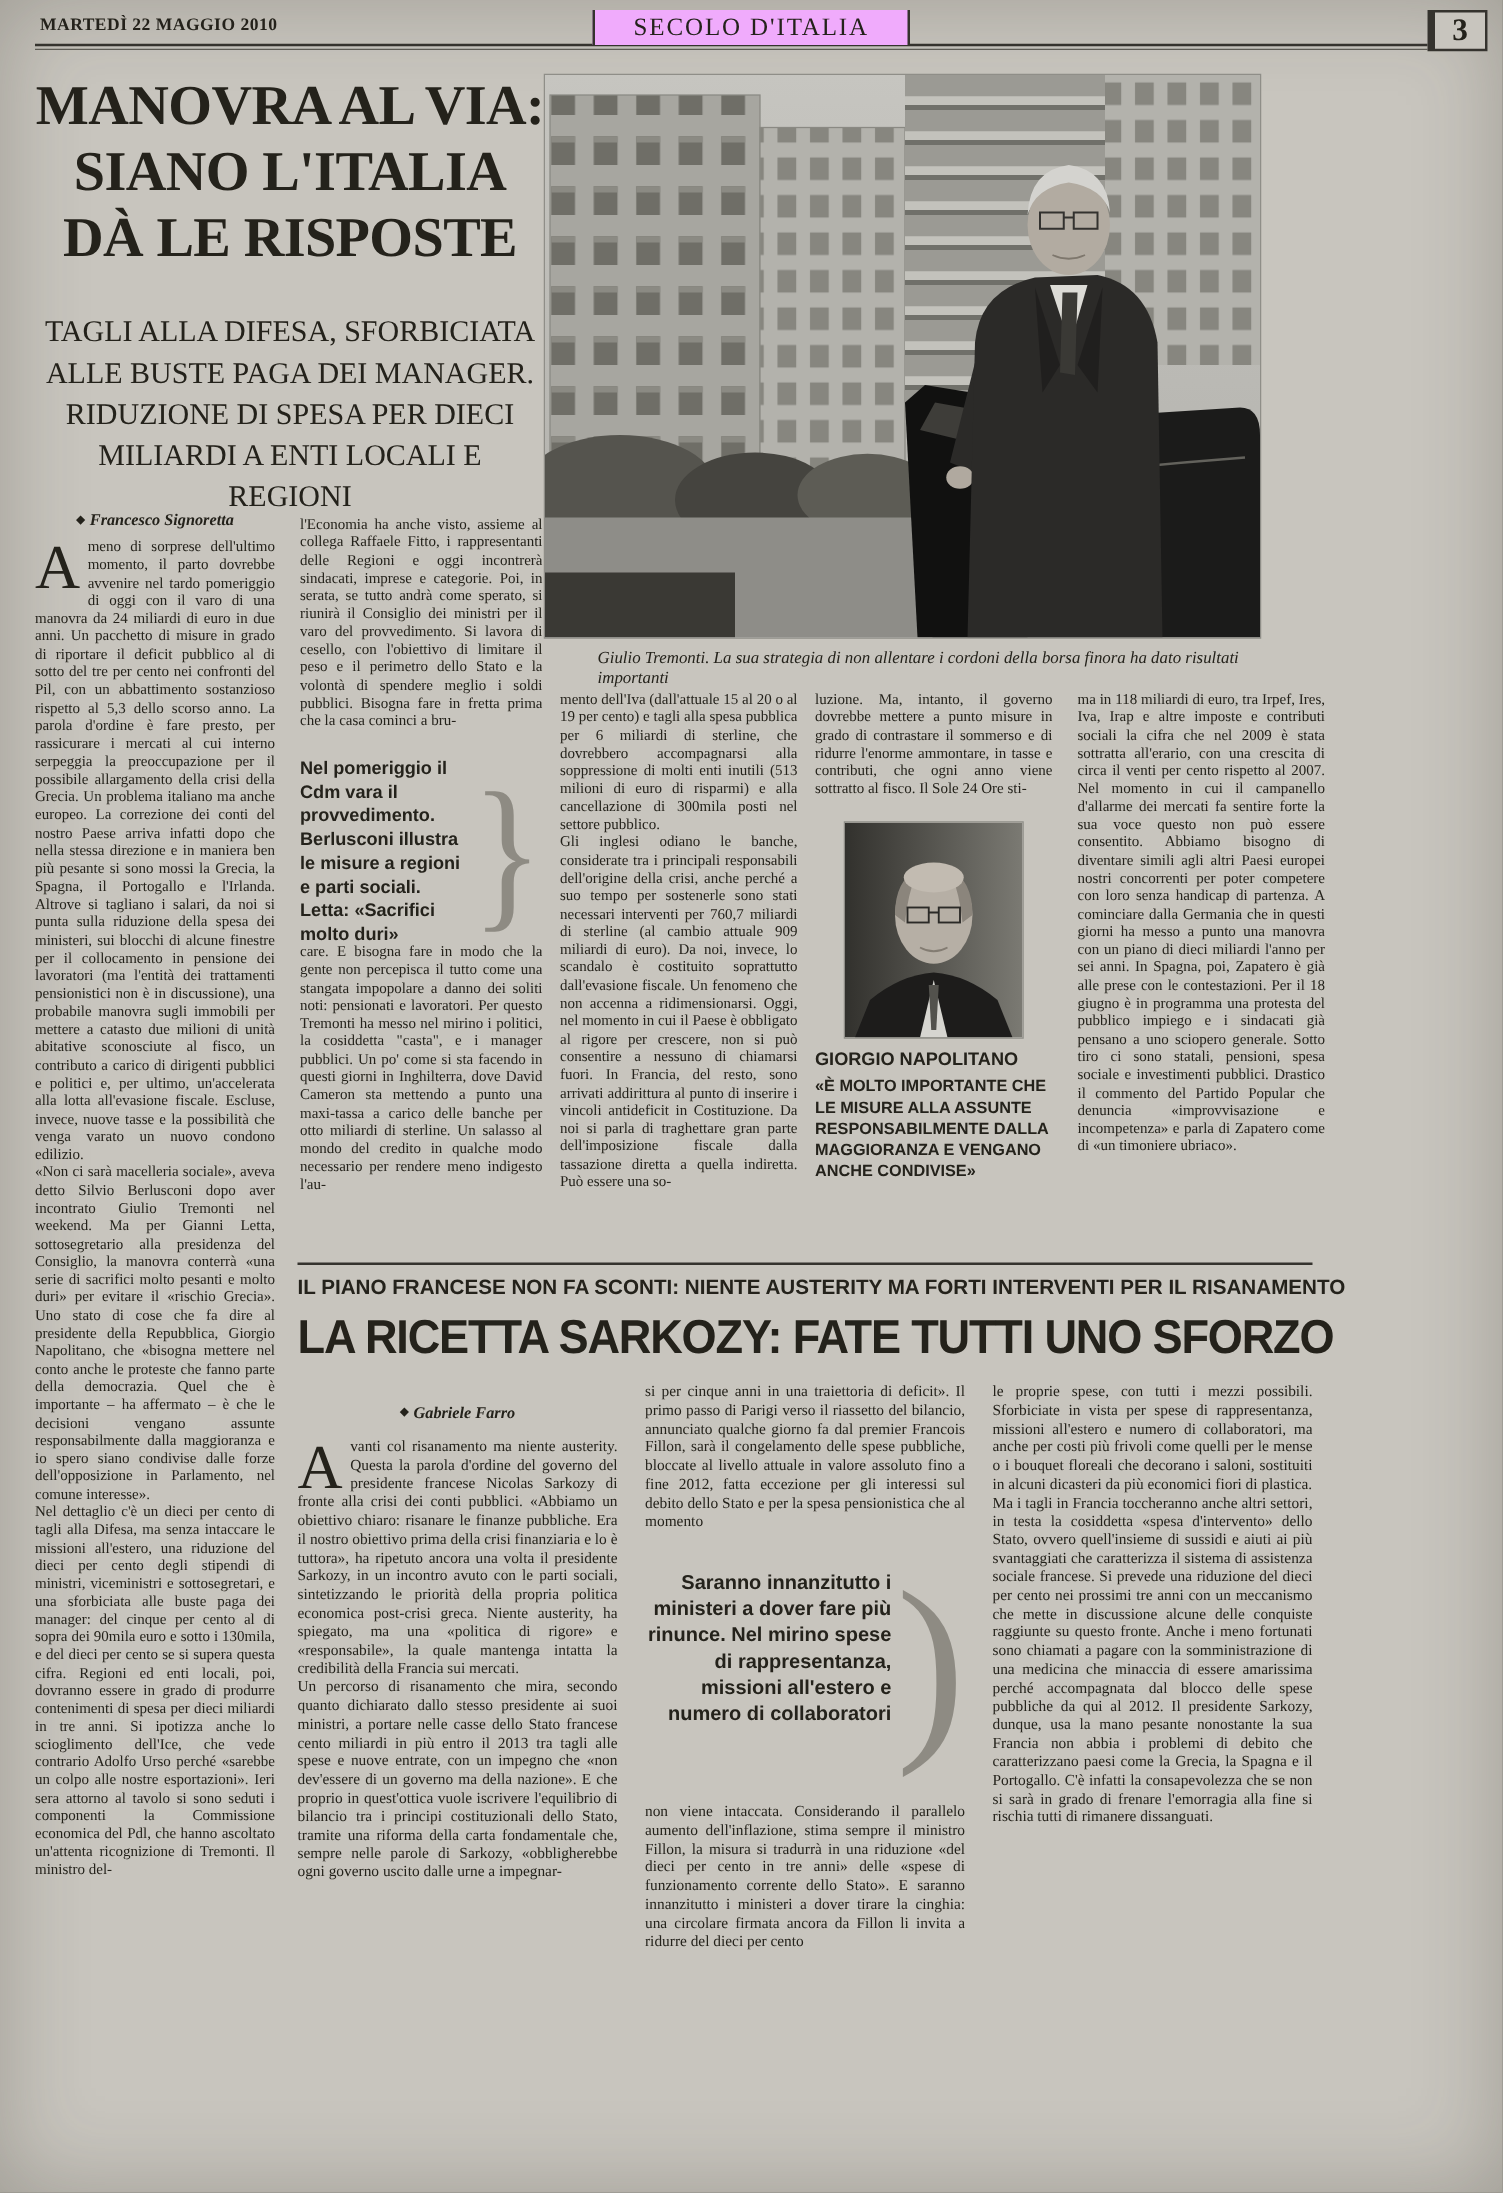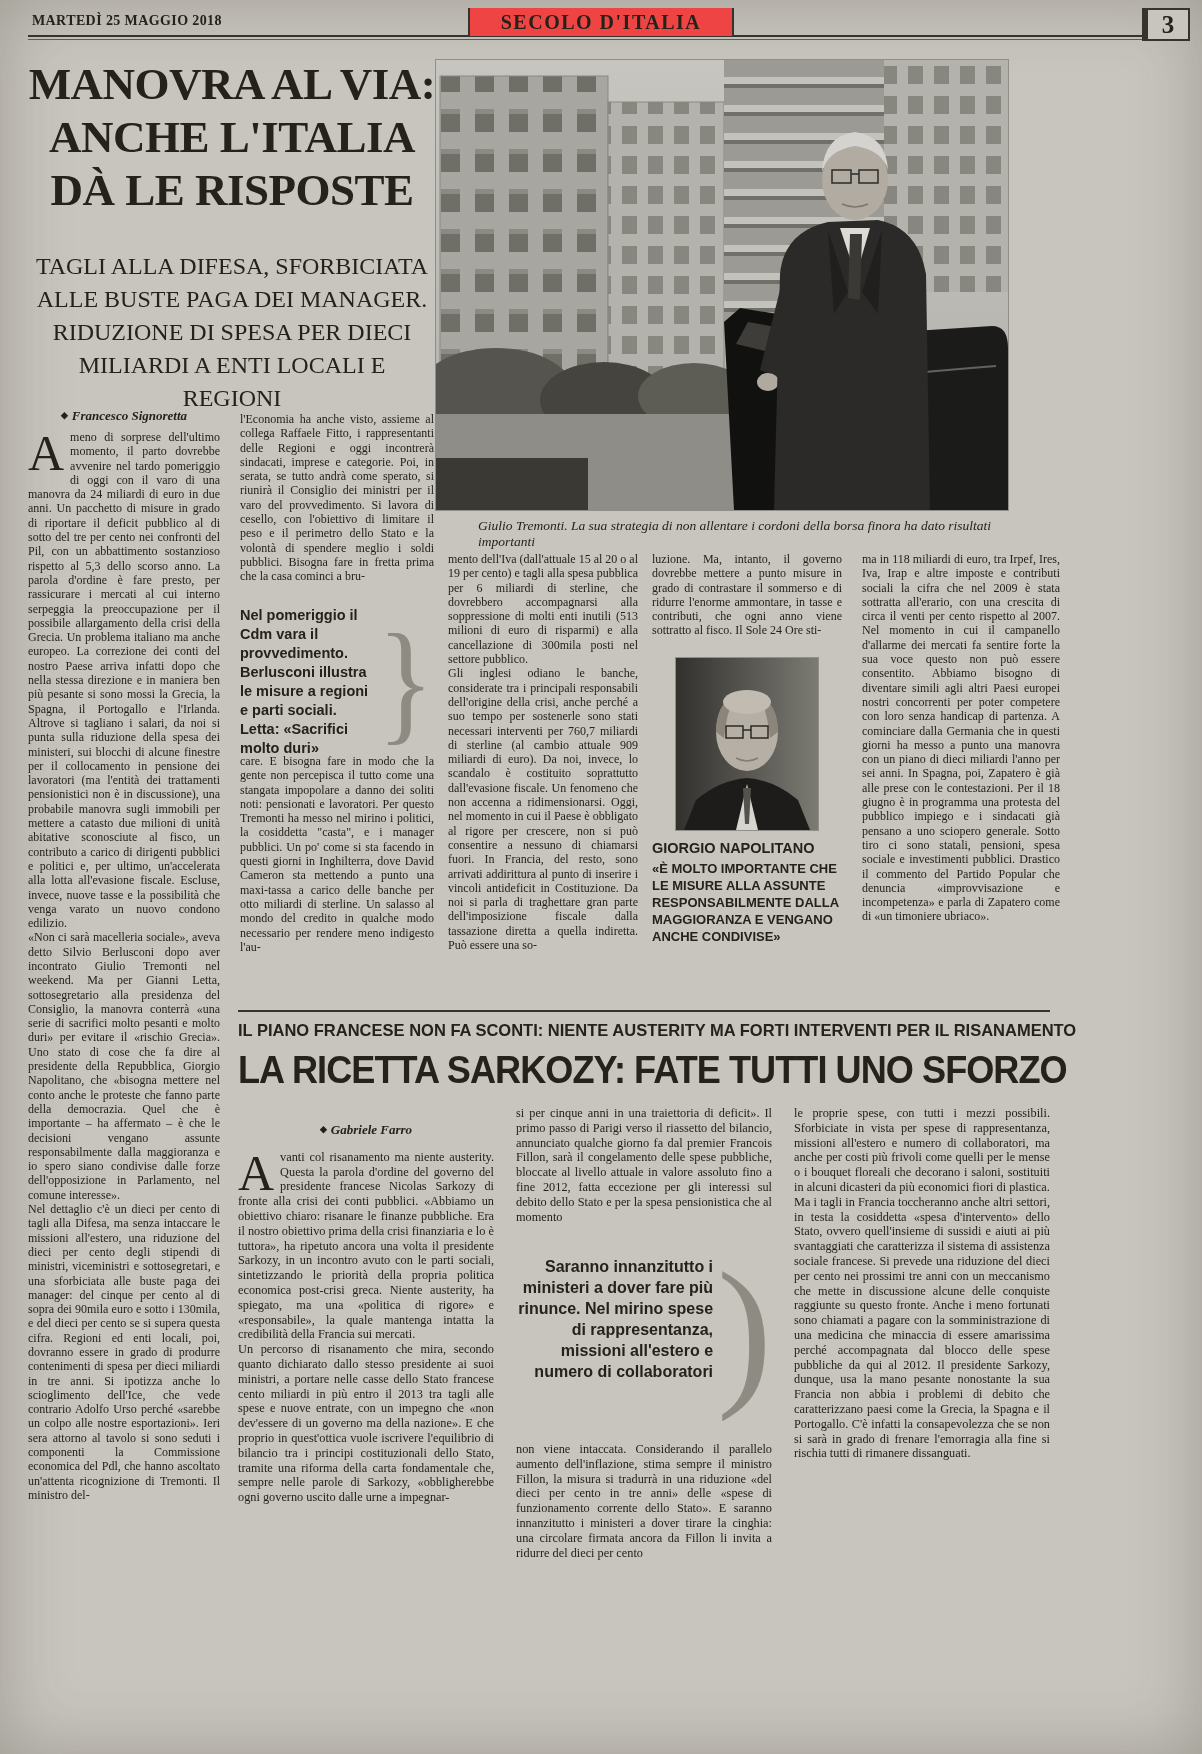--- a/index.html
+++ b/index.html
@@ -4,21 +4,21 @@
 <style>
   *{margin:0;padding:0;box-sizing:border-box;}
   html,body{background:#8f8d88;}
   .page{position:relative;width:1202px;height:1754px;background:#c8c5be;font-family:"Liberation Serif",serif;color:#24221b;overflow:hidden;box-shadow:inset 0 0 70px rgba(55,50,40,.28);}
 
   
   .hdr-date{position:absolute;left:32px;top:13px;font-size:14px;font-weight:bold;letter-spacing:.4px;}
   .hdr-line{position:absolute;left:28px;right:14px;top:35px;height:2px;background:#35332e;}
   .hdr-line2{position:absolute;left:28px;right:14px;top:39px;height:1px;background:#5d5b54;}
   .masthead-wrap{position:absolute;left:0;right:0;top:8px;text-align:center;}
-  .masthead{display:inline-block;background:#ef4444;padding:3px 31px 2px;border-left:2px solid #35332e;border-right:2px solid #35332e;font-size:20px;font-weight:bold;letter-spacing:1.5px;}
+  .masthead{display:inline-block;background:#f0abfc;padding:3px 31px 2px;border-left:2px solid #35332e;border-right:2px solid #35332e;font-size:20px;font-weight:normal;letter-spacing:1.5px;}
   .pagenum{position:absolute;right:12px;top:8px;width:48px;height:33px;border:2px solid #35332e;border-left-width:6px;font-size:25px;font-weight:bold;text-align:center;line-height:30px;background:#c8c5be;}
 
   
   .a1-headline{position:absolute;left:26px;top:58px;width:412px;text-align:center;font-size:45px;line-height:53px;font-weight:bold;letter-spacing:-.5px;white-space:pre-line;}
   .a1-subhead{position:absolute;left:30px;top:250px;width:404px;text-align:center;font-size:24px;line-height:33px;white-space:pre-line;}
   .byline{font-size:13px;font-weight:bold;font-style:italic;text-align:center;}
   .a1-byline{position:absolute;left:28px;top:408px;width:192px;}
   .diamond{font-style:normal;font-size:9px;vertical-align:2px;margin-right:4px;}
 
   
@@ -59,28 +59,28 @@
   .pq2-text{width:200px;}
   .pq-paren{font-family:"Liberation Serif",serif;font-weight:normal;font-size:165px;line-height:150px;color:#8e8b83;margin-left:4px;}
 </style>
 </head>
 <body>
 
 <div class="page">
 
   <div class="hdr-line"></div>
   <div class="hdr-line2"></div>
-  <div class="hdr-date">MARTEDÌ 25 MAGGIO 2018</div>
+  <div class="hdr-date">MARTEDÌ 22 MAGGIO 2010</div>
   <div class="masthead-wrap">
     <span class="masthead">SECOLO D'ITALIA</span>
   </div>
   <div class="pagenum">3</div>
 
   <h1 class="a1-headline">MANOVRA AL VIA:
-ANCHE L'ITALIA
+SIANO L'ITALIA
 DÀ LE RISPOSTE</h1>
   <div class="a1-subhead">TAGLI ALLA DIFESA, SFORBICIATA
 ALLE BUSTE PAGA DEI MANAGER.
 RIDUZIONE DI SPESA PER DIECI
 MILIARDI A ENTI LOCALI E REGIONI</div>
   <div class="byline a1-byline">
     <span class="diamond">◆</span><span>Francesco Signoretta</span>
   </div>
 
   <figure class="photo1">

